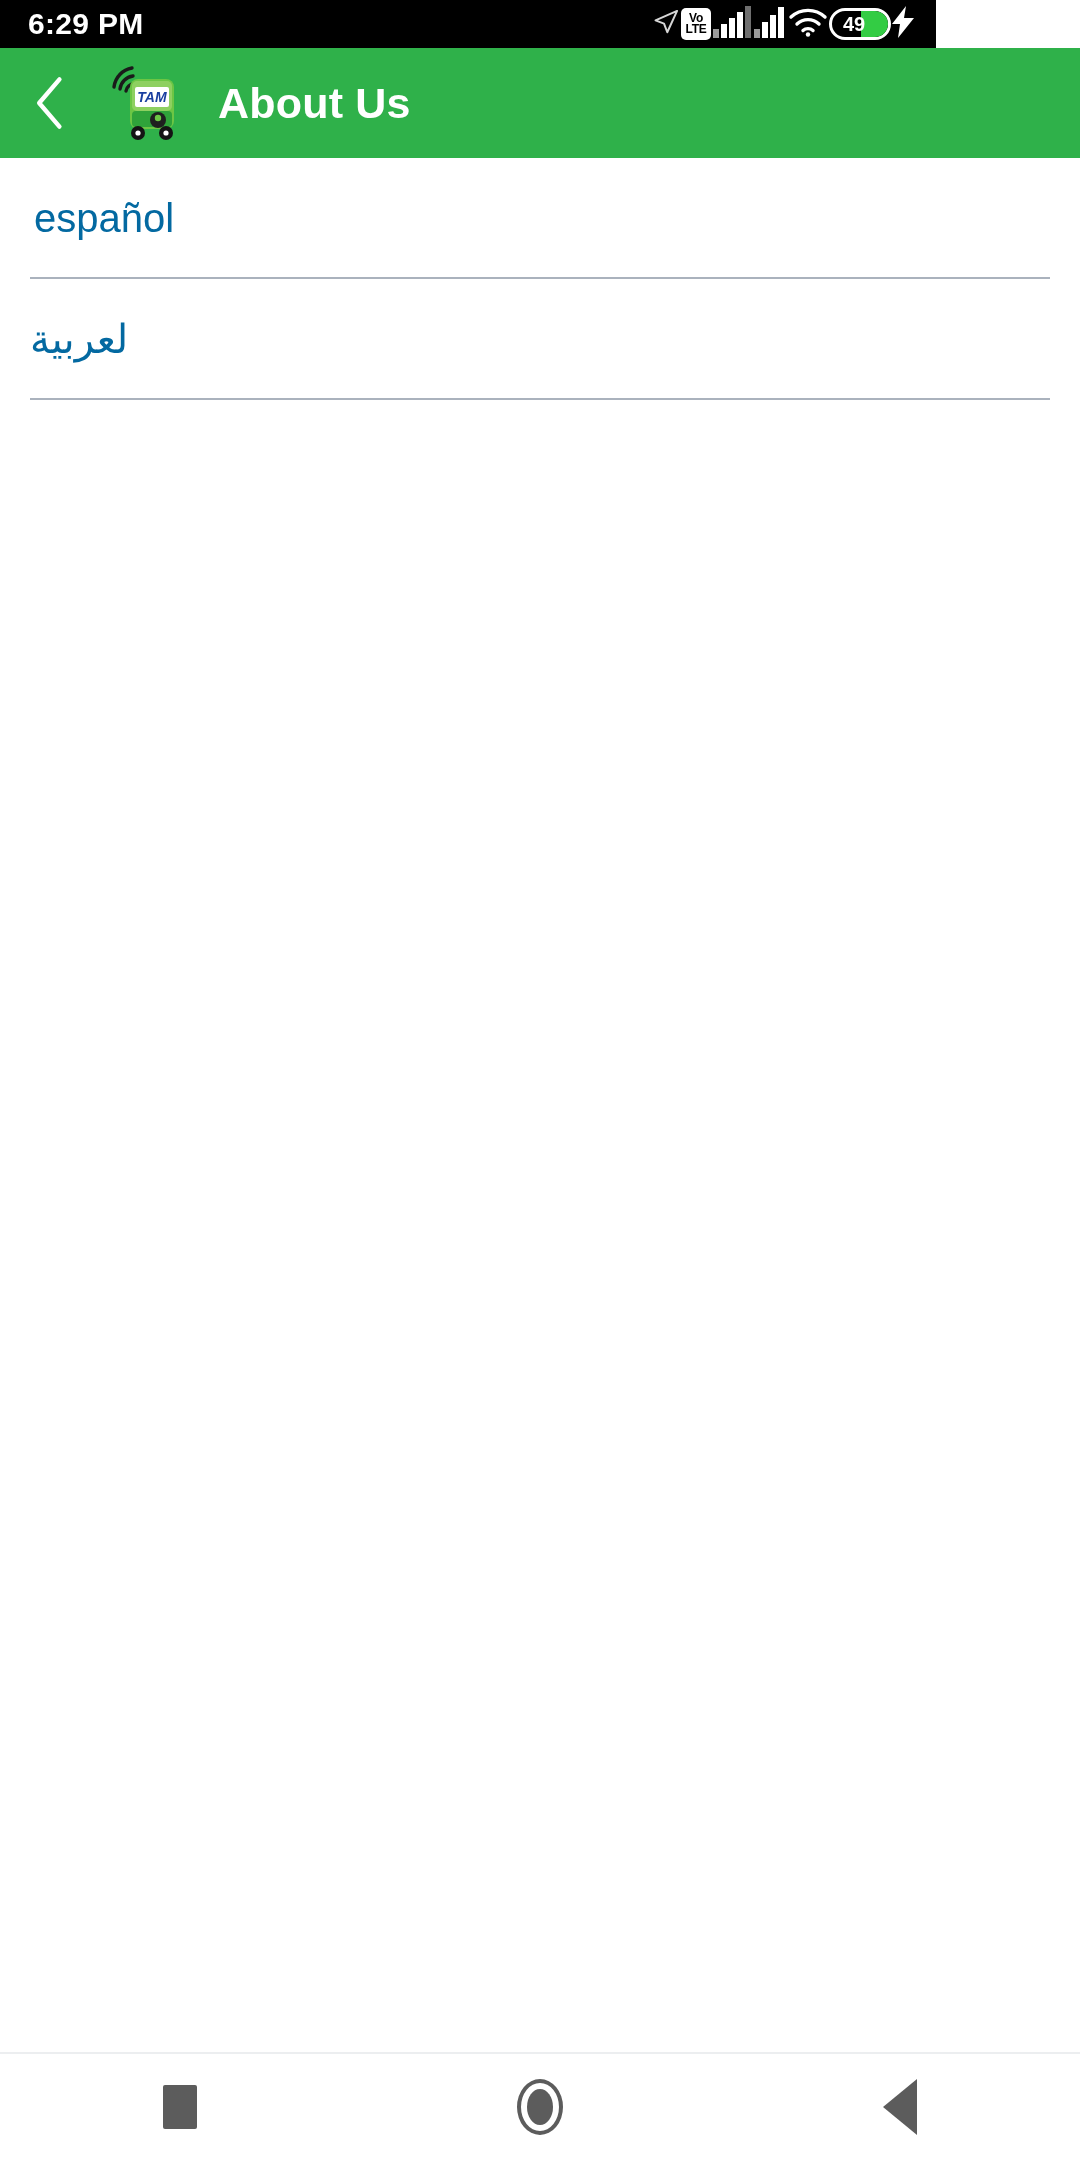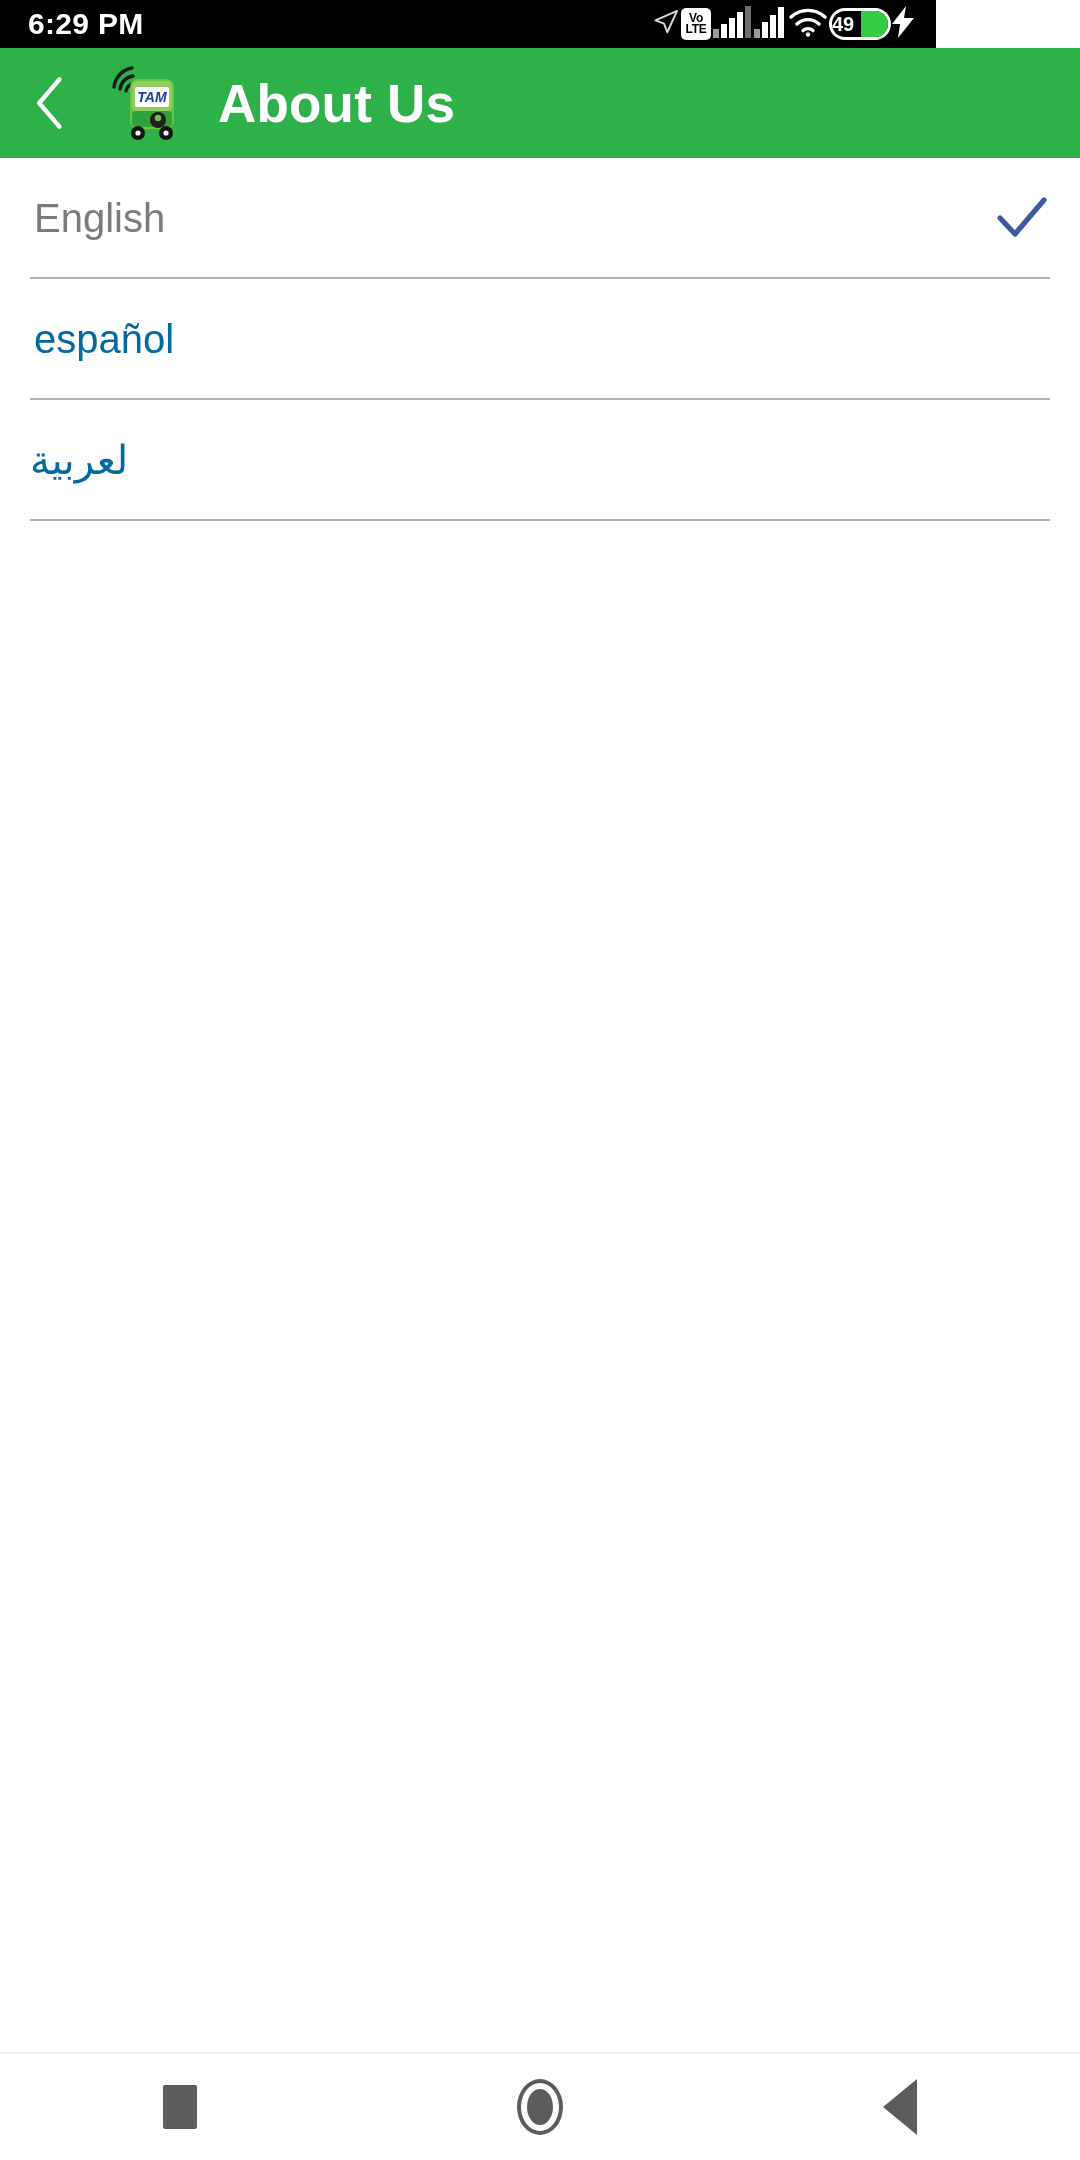--- a/index.html
+++ b/index.html
@@ -40,21 +40,21 @@
     border:3px solid #ffffff; border-radius:16px;
     position:relative; display:flex; align-items:center;
     overflow:hidden;
   }
   .battery-fill {
     position:absolute; right:0; top:0; bottom:0;
     width:48%; background:#33cc44; border-radius:0 12px 12px 0;
   }
   .battery-text {
     position:relative; z-index:2; width:100%;
-    text-align:left; color:#ffffff;
+    text-align:center; color:#ffffff;
     font-size:20px; font-weight:bold; line-height:1;
     padding-right:12px;
   }
 
   
   .appbar {
     position:absolute; top:48px; left:0;
     width:1080px; height:110px;
     background:#2fb14a;
     display:flex; align-items:center;
@@ -64,21 +64,21 @@
     width:62px; height:62px;
     display:flex; align-items:center; justify-content:center;
     flex:0 0 auto;
   }
   .applogo {
     position:relative;
     width:74px; height:80px;
     margin-left:26px; flex:0 0 auto;
   }
   .appbar-title {
-    color:#ffffff; font-size:53px; font-weight:bold;
+    color:#ffffff; font-size:43px; font-weight:bold;
     margin-left:36px; letter-spacing:0.2px;
     white-space:nowrap;
   }
 
   
   .content {
     position:absolute; top:158px; left:0;
     width:1080px; bottom:108px;
     background:#ffffff; overflow:hidden;
   }
@@ -227,28 +227,20 @@
         <circle cx="58" cy="70" r="7" fill="#141414"></circle>
         <circle cx="58" cy="70" r="2.6" fill="#ffffff"></circle>
       </svg>
     </div>
 
     <div class="appbar-title">About Us</div>
   </div>
 
   <div class="content">
 
-    <div class="lang-row selected">
-      <div class="lang-label">English</div>
-      <div class="check-wrap">
-        <svg width="52" height="44" viewBox="0 0 26 22">
-          <path d="M2 11 L9.5 19 L24 2" fill="none" stroke="#3d5a9e" stroke-width="2.6" stroke-linecap="round" stroke-linejoin="round"></path>
-        </svg>
-      </div>
-    </div>
 
     <div class="lang-row">
       <div class="lang-label">español</div>
     </div>
 
     <div class="lang-row rtl">
       <div class="lang-label">لعربية</div>
     </div>
 
 

